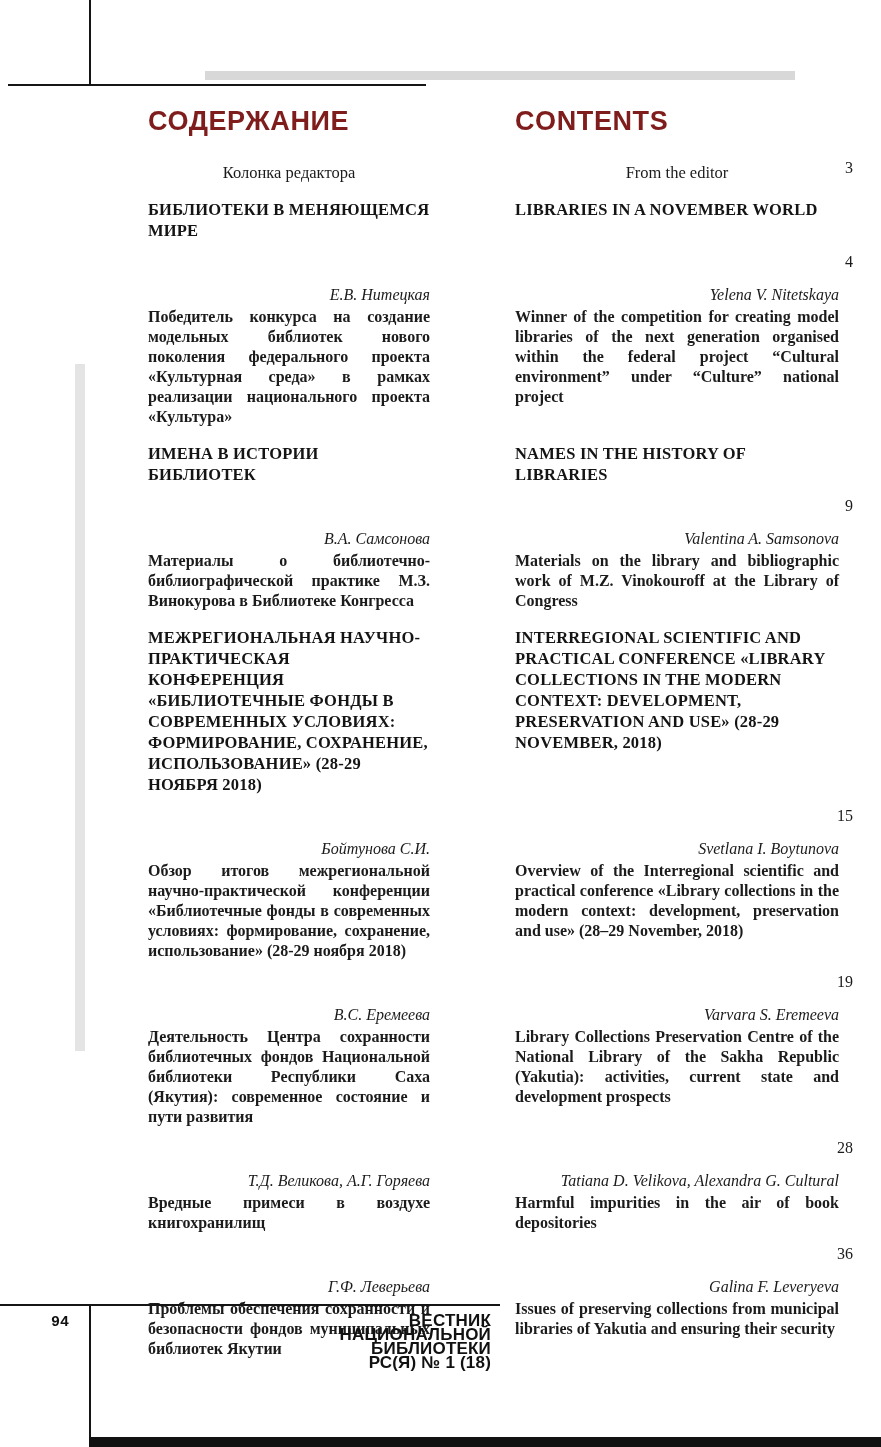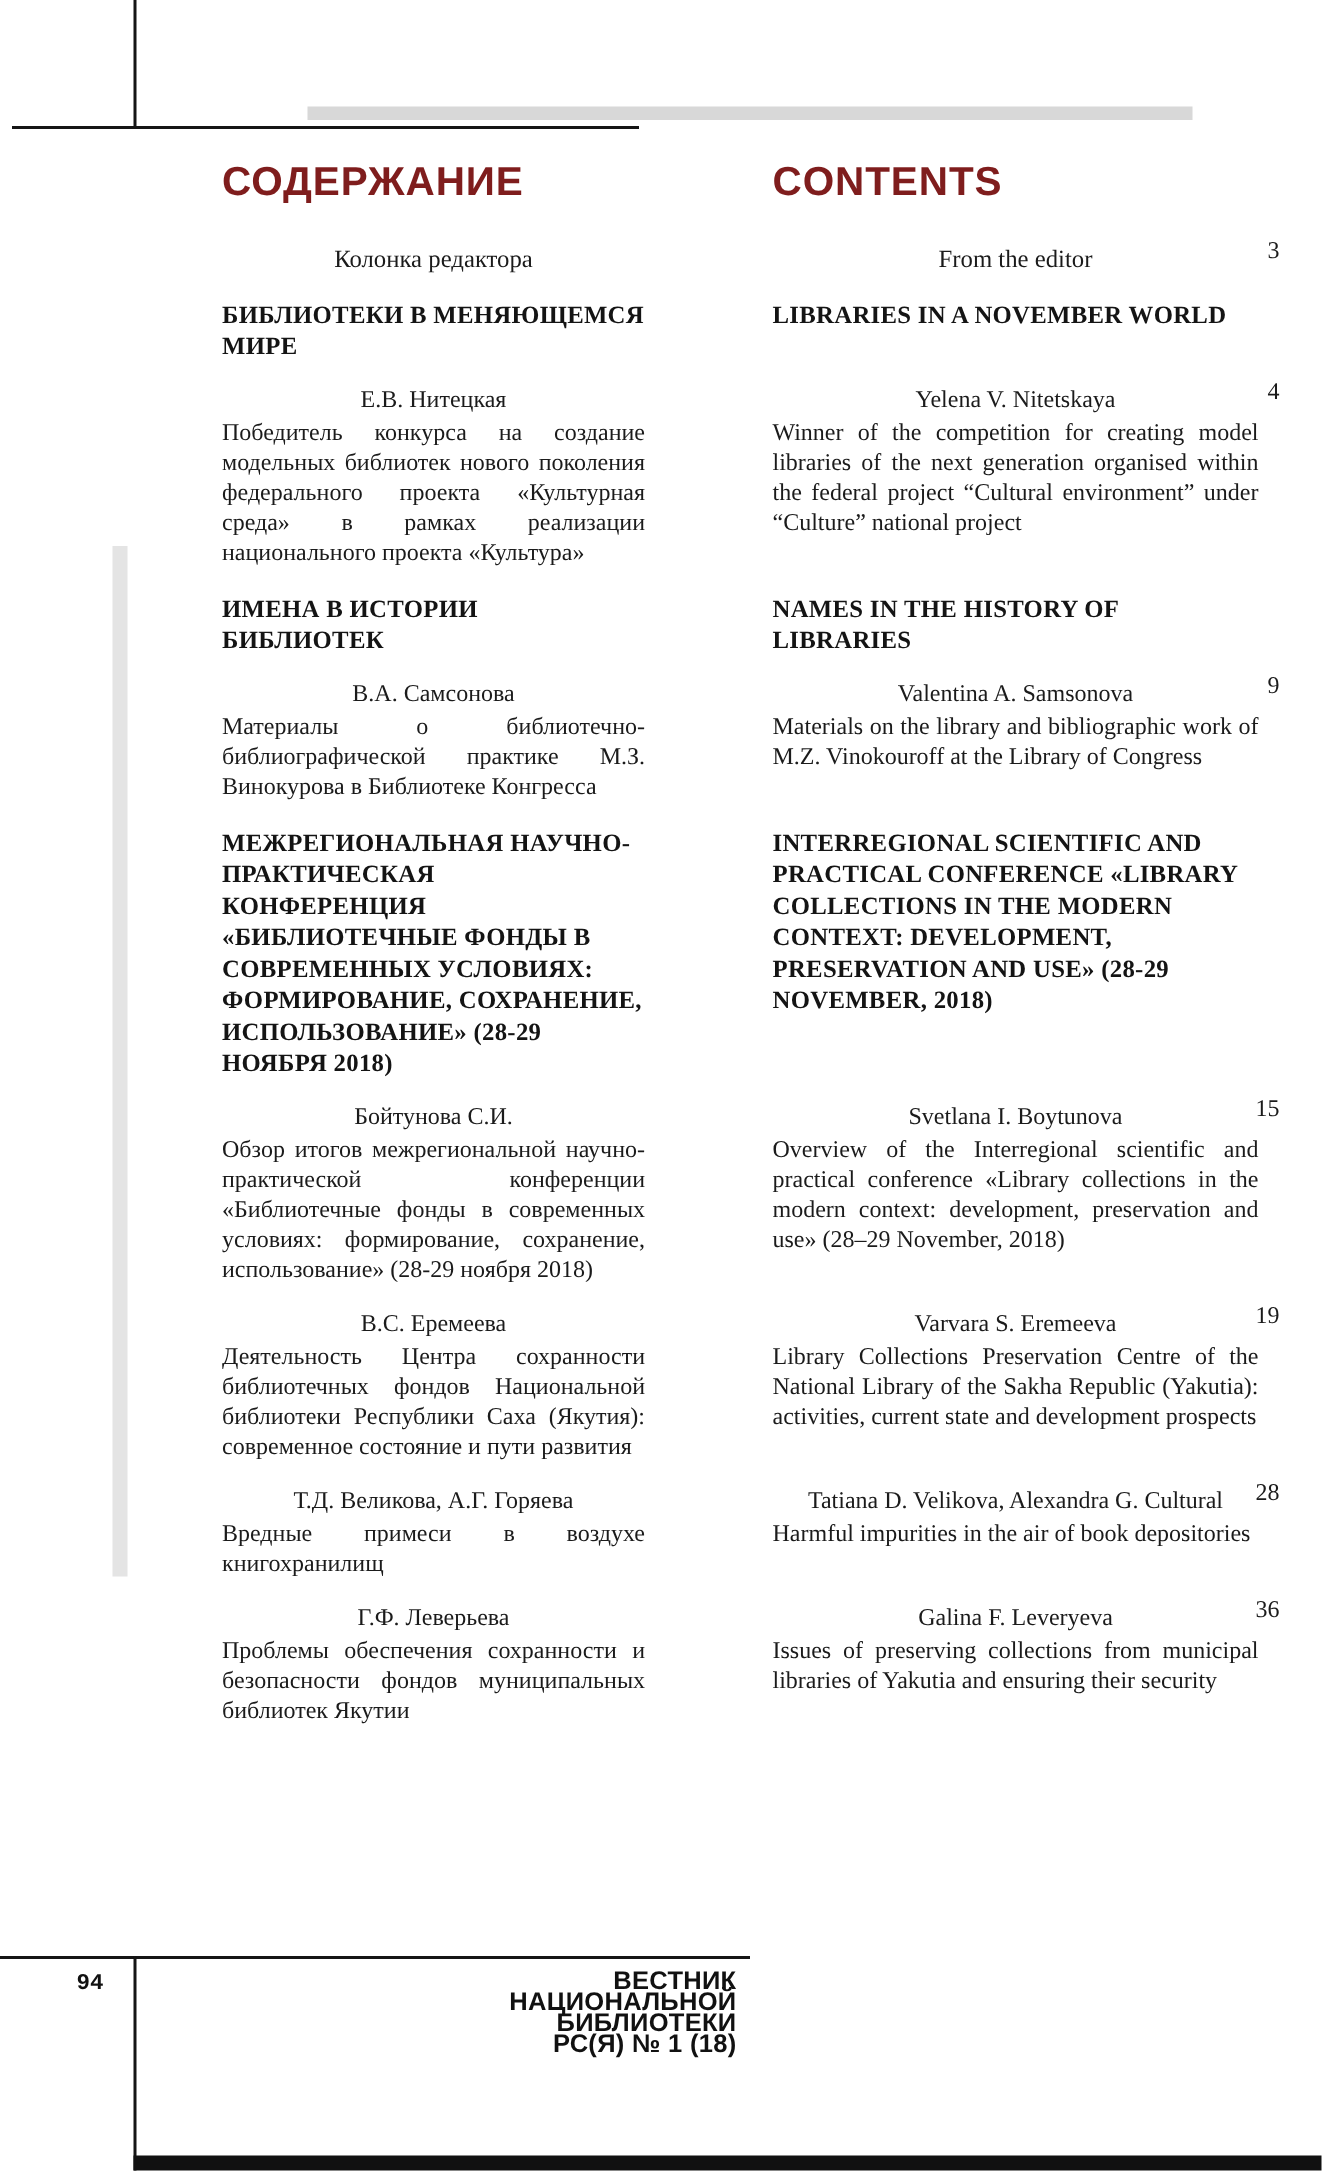--- a/index.html
+++ b/index.html
@@ -31,22 +31,22 @@
 
   .row { position:relative; margin-bottom:16px; }
   .row.gap-lg { margin-top:14px; }
 
   .cell { font-size:16px; line-height:20px; text-align:justify; }
   .plain { font-size:16.5px; text-align:center; }
   .section {
     font-weight:700; font-size:16.5px; line-height:21px;
     text-align:left; letter-spacing:0.2px; color:#141414;
   }
-  .author { text-align:center; margin-bottom:2px; }
-  .abstract { text-align:justify; }
+  .author { font-style:italic; text-align:right; margin-bottom:2px;margin-top:28px; }
+  .abstract { text-align:justify;font-weight:bold; }
 
   .pagenum {
     position:absolute; right:-14px; top:-5px;
     font-size:16px; line-height:20px; color:#1b1b1b; text-align:right;
   }
 
   .footer-pagenum {
     position:absolute; left:38px; top:1314px; width:44px; text-align:center;
     font-family:Liberation Mono, monospace; font-weight:700; font-size:15px; color:#111;
   }

